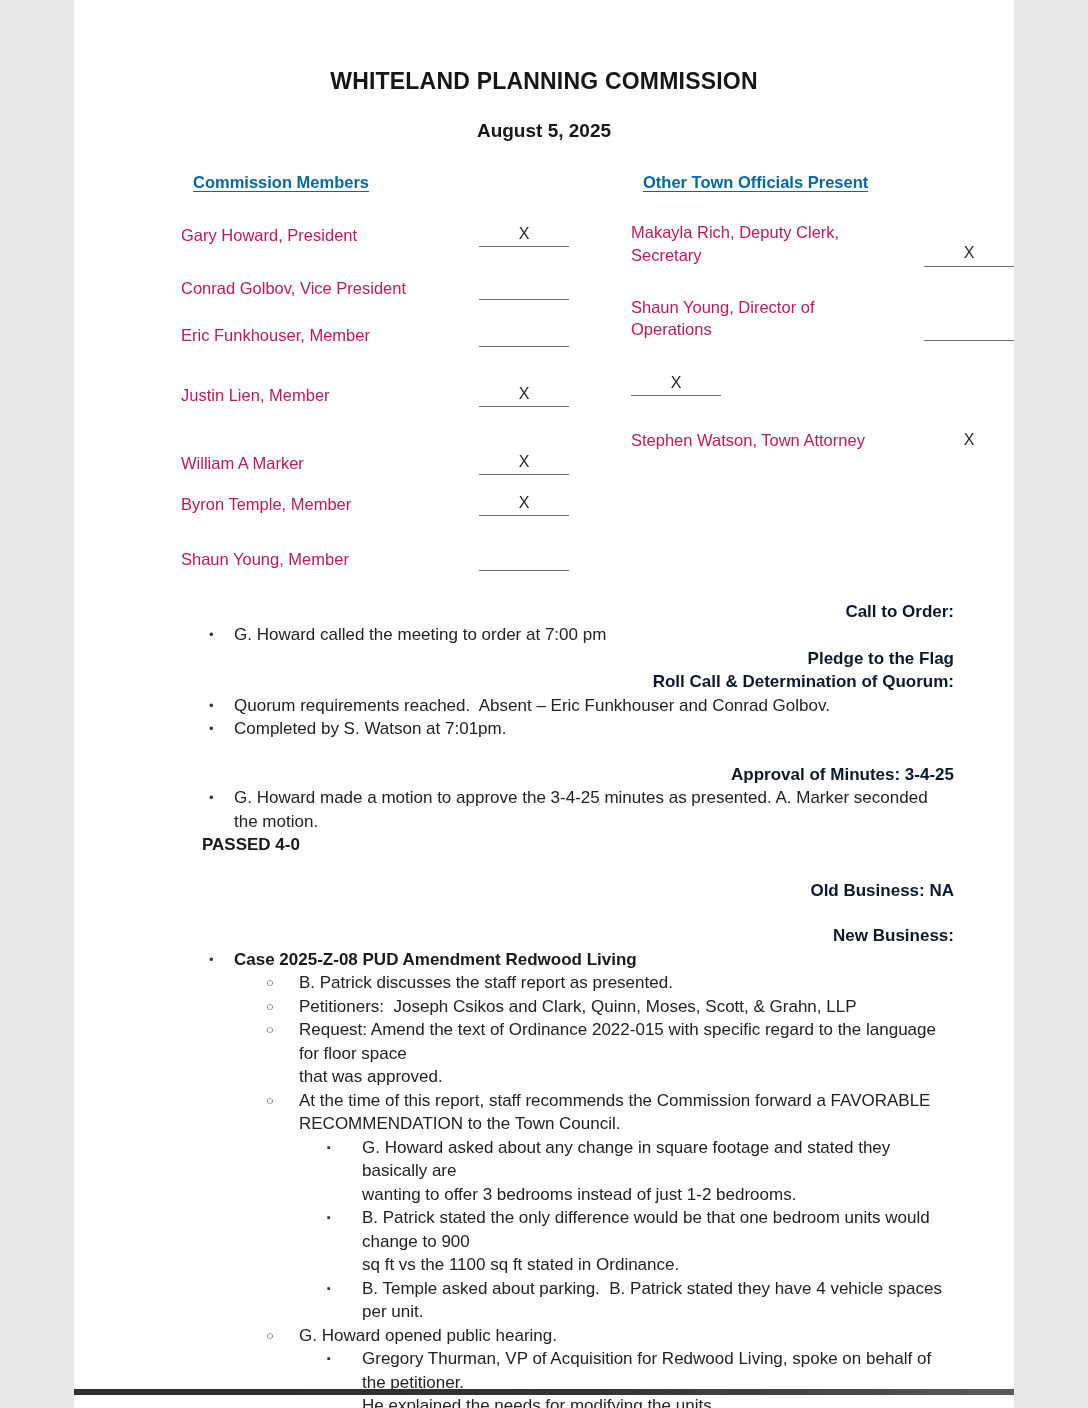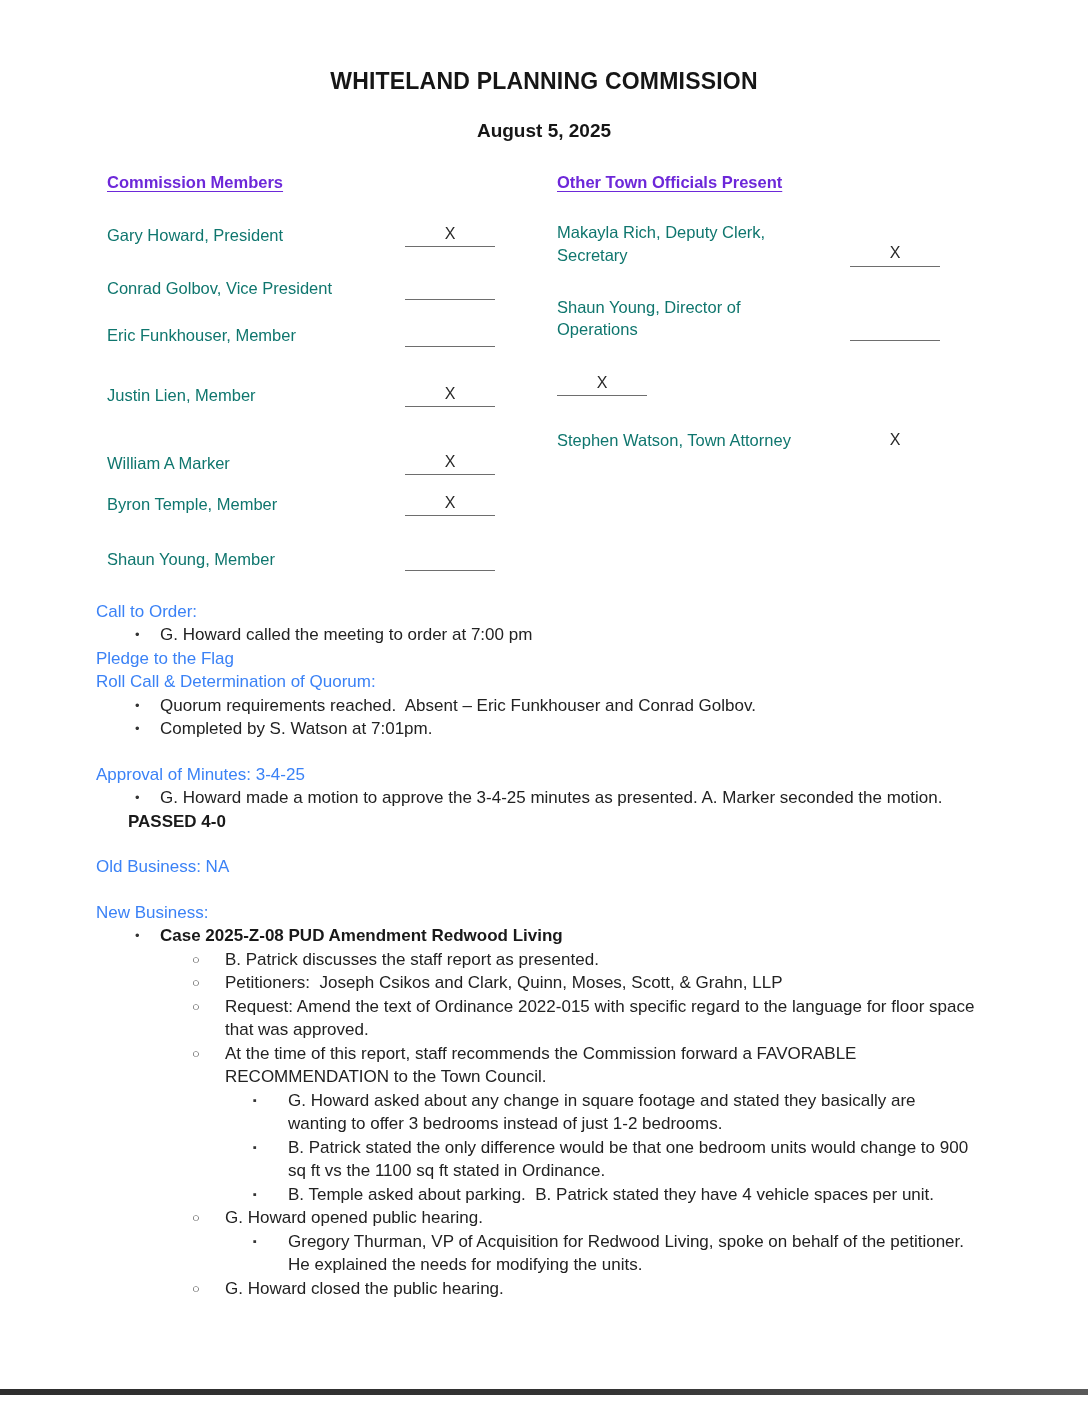--- a/index.html
+++ b/index.html
@@ -1,18 +1,18 @@
 <!DOCTYPE html>
 <html><head>
 <meta charset="utf-8">
 <style>
   html, body { margin: 0; padding: 0; background: #e8e8e8; }
   .page {
     position: relative;
-    width: 1088px;
+    width: 940px;
     height: 1408px;
     margin: 0 auto;
     background: #ffffff;
     font-family: "Liberation Sans", sans-serif;
     color: #1d1d1d;
     overflow: hidden;
   }
   .doc-title {
     margin: 0;
     padding-top: 68px;
@@ -37,31 +37,32 @@
   }
   .att-col-left  { width: 450px; flex: none; }
   .att-col-right { width: 460px; flex: none; }
   .att-header {
     display: inline-block;
     font-size: 16.5px;
     font-weight: 700;
     text-decoration: underline;
     text-underline-offset: 3px;
     margin-bottom: 31px;
-    color: #6d28d9;
+    color: #0369a1;
+    margin-left: 12px;
   }
   .att-col-right .att-header { margin-bottom: 29px; }
   .att-rows { display: block; }
   .att-row {
     display: flex;
     align-items: flex-end;
     font-size: 16.5px;
     line-height: 1.38;
   }
-  .att-name { flex: none; white-space: pre-line; color: #0f766e; }
+  .att-name { flex: none; white-space: pre-line; color: #be185d; }
   .att-col-left  .att-name { width: 298px; }
   .att-col-right .att-name { width: 293px; }
   .att-mark {
     flex: none;
     width: 90px;
     text-align: center;
     font-size: 16px;
     color: #2a2a2a;
     padding-bottom: 1px;
     min-height: 20px;
@@ -78,21 +79,21 @@
   .att-col-right .att-row:nth-child(2) { margin-bottom: 31px; }
   .att-col-right .att-row:nth-child(3) { margin-bottom: 33px; }
   .att-col-right .att-row:nth-child(4) { margin-bottom: 60px; }
   
   .mbody {
     padding: 29px 60px 0 96px;
     font-size: 17px;
     line-height: 23.5px;
     color: #222;
   }
-  .mb-h  { font-weight: 400; color: #3b82f6; }
+  .mb-h  { font-weight: 700; color: #0f172a; text-align: right; }
   .mb-p1 { font-weight: 700; color: #191919; padding-left: 32px; }
   .mb-gap { height: 22px; }
   .mb-bullet { display: flex; }
   .mb-bullet .mk   { flex: none; color: #333; }
   .mb-bullet .txt  { flex: 1 1 auto; white-space: pre-wrap; }
   .mb-b1  .mk { margin-left: 39px;  width: 25px; font-size: 13px; }
   .mb-b1h .mk { margin-left: 39px;  width: 25px; font-size: 13px; }
   .mb-b1h .txt { font-weight: 700; color: #191919; }
   .mb-b2  .mk { margin-left: 96px;  width: 33px; font-size: 13px; }
   .mb-b3  .mk { margin-left: 157px; width: 35px; font-size: 11px; }

